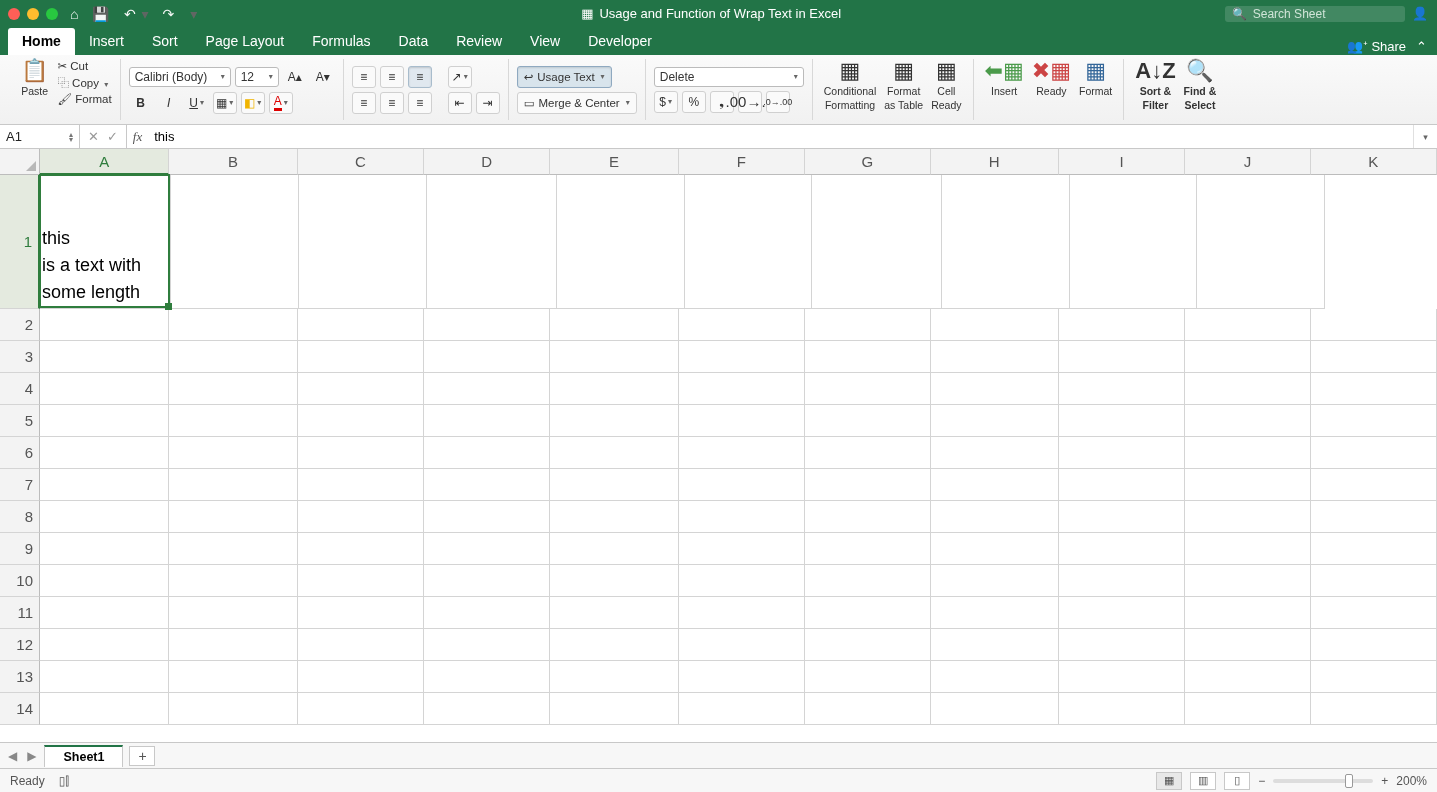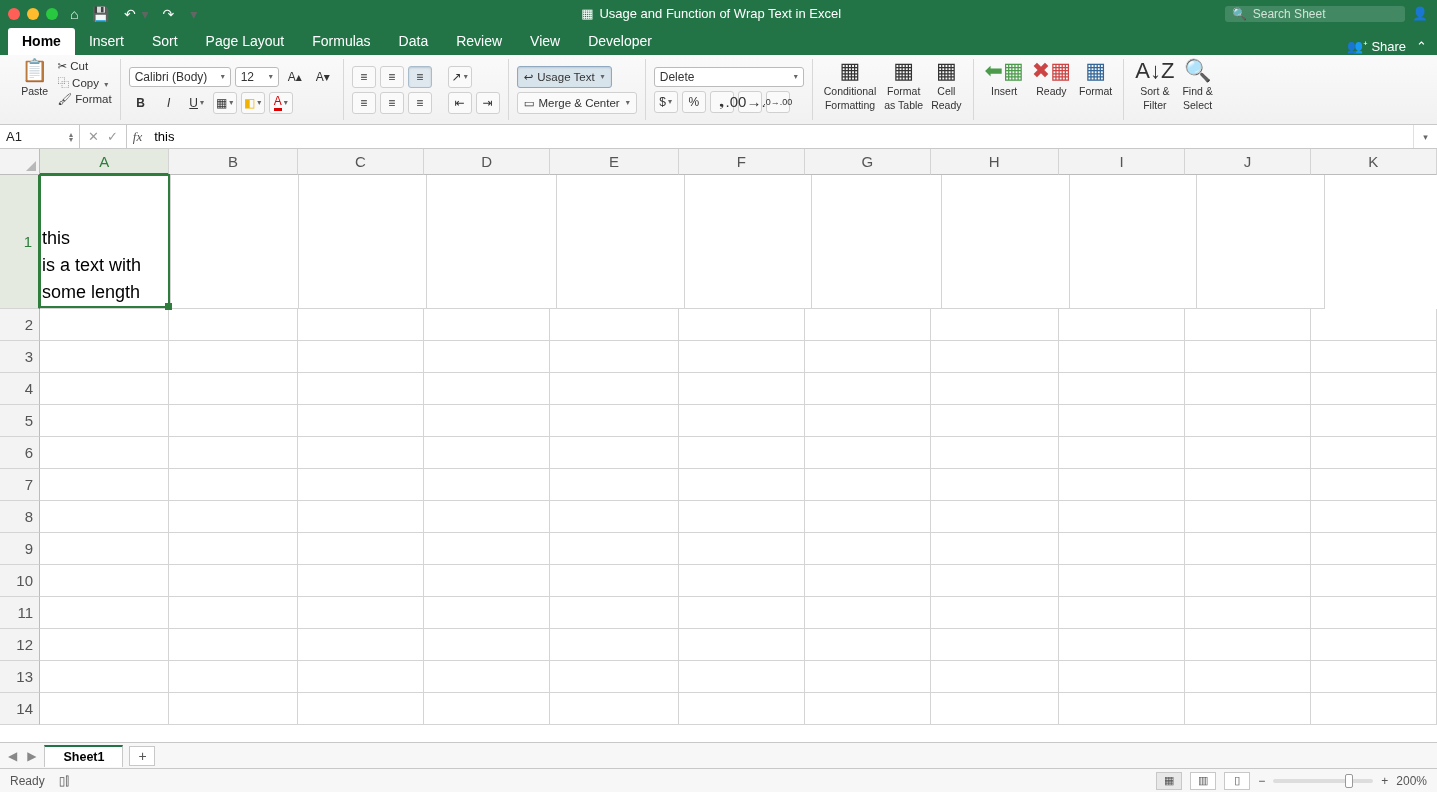--- a/index.html
+++ b/index.html
@@ -20,21 +20,21 @@
 
 
 .tabs { background: #227447; height: 28px; display: flex; align-items: flex-end; padding-left: 8px; color: #fff; font-size: 14px; }
 .tab { padding: 5px 14px 6px; cursor: pointer; }
 .tab.active { background: #fff; color: #000000; font-weight: 600; border-radius: 3px 3px 0 0; }
 .tabs-right { margin-left: auto; display: flex; align-items: center; gap: 10px; padding-right: 10px; font-size: 13px; }
 
 
 .ribbon { background: linear-gradient(#fafafa,#f1f1f1); height: 70px; border-bottom: 1px solid #c8c8c8; display: flex; align-items: stretch; padding: 4px 10px; gap: 0; font-size: 12px; color: #333; }
 .group { display: flex; flex-direction: column; justify-content: center; padding: 0 8px; border-right: 1px solid #d8d8d8; }
-.group.noborder{border-right:none;}
+.group.noborder{border-right:none;font-weight:bold;}
 .bigbtn { display: flex; flex-direction: column; align-items: center; gap: 2px; font-size: 10.5px; cursor: pointer; padding:0 3px;}
 .bigbtn .ic { font-size: 22px; line-height: 24px;}
 .row { display: flex; align-items: center; gap: 4px; }
 .row + .row { margin-top: 4px; }
 .ctl { height: 20px; border: 1px solid #bbb; background: #fff; border-radius: 3px; padding: 0 5px; display: flex; align-items: center; font-size: 12px; }
 .btn-s { width: 24px; height: 22px; display:inline-flex; align-items:center; justify-content:center; border-radius:3px; cursor:pointer; border:1px solid transparent;}
 .btn-s.boxed{border:1px solid #d0d0d0; background:#fafafa;}
 .btn-s.active{background:#e0e8ef;border:1px solid #a8bccc;box-shadow:inset 0 1px 2px rgba(0,0,0,.15);}
 .dd-car{font-size:8px; margin-left:2px; color:#666;}
 .midbtn{display:flex;align-items:center;gap:4px;height:22px;border:1px solid #d0d0d0;border-radius:3px;padding:0 6px;font-size:11.5px;cursor:pointer;background:#fafafa;}

